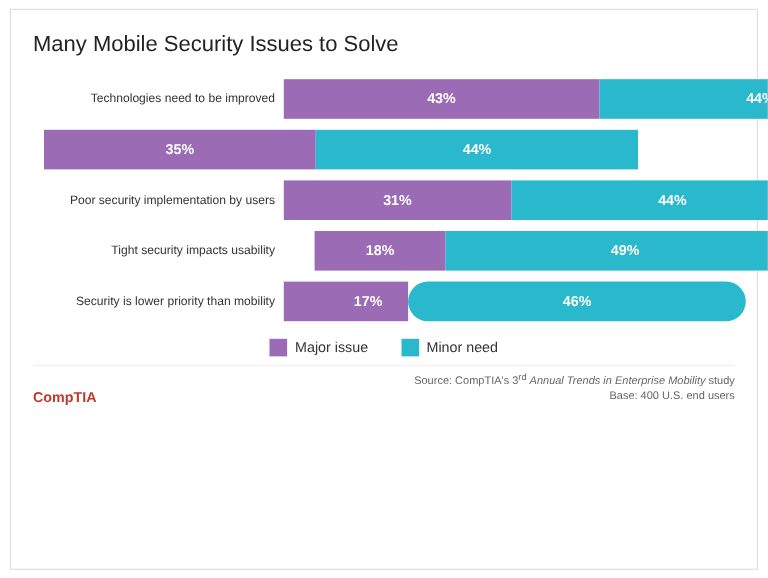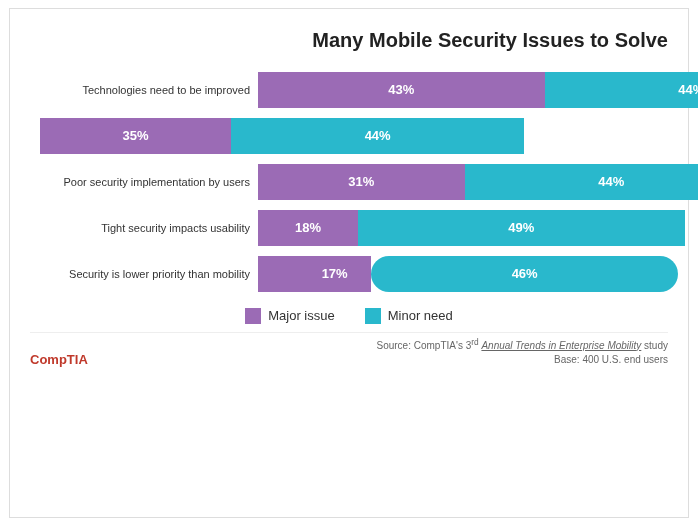--- a/index.html
+++ b/index.html
@@ -14,23 +14,23 @@
     }
     .chart-container {
       width: 680px;
       height: 510px;
       background: #fff;
       border: 1px solid #ddd;
       padding: 20px 20px 15px 20px;
       position: relative;
     }
     .chart-title {
-      text-align: right;
+      text-align: left;
       font-size: 20px;
-      font-weight: bold;
+      font-weight: normal;
       color: #222;
       margin-bottom: 20px;
     }
     .chart-area {
       display: flex;
       flex-direction: column;
       gap: 10px;
       margin-left: 10px;
     }
     .bar-row {
@@ -97,55 +97,54 @@
       color: #c0392b;
     }
     .source-text {
       font-size: 10px;
       color: #666;
       text-align: right;
       line-height: 1.4;
     }
     .source-text em {
       font-style: italic;
-      text-decoration: underline;
     }
   </style>
 </head>
 <body>
 
 <div class="chart-container">
   <div class="chart-title">Many Mobile Security Issues to Solve</div>
 
   <div class="chart-area" id="chart-area">
 
   <div class="bar-row">
         <div class="bar-label">Technologies need to be improved</div>
         <div class="bar-group">
           <div class="bar-segment bar-major" style="width: 286.667px;">43%</div>
           <div class="bar-segment bar-minor" style="width: 293.333px;">44%</div>
         </div>
       </div>
       <div class="bar-row">
         <div class="bar-group">
-          <div class="bar-segment bar-major" style="width: 191px;">35%</div>
+          <div class="bar-segment bar-major" style="width: 247px;">35%</div>
           <div class="bar-segment bar-minor" style="width: 293.333px;">44%</div>
         </div>
       </div>
       <div class="bar-row">
         <div class="bar-label">Poor security implementation by users</div>
         <div class="bar-group">
           <div class="bar-segment bar-major" style="width: 206.667px;">31%</div>
           <div class="bar-segment bar-minor" style="width: 293.333px;">44%</div>
         </div>
       </div>
       <div class="bar-row">
         <div class="bar-label">Tight security impacts usability</div>
         <div class="bar-group">
-          <div class="bar-segment bar-major" style="width: 100px;">18%</div>
+          <div class="bar-segment bar-major" style="width: 119px; margin-left: 28px;">18%</div>
           <div class="bar-segment bar-minor" style="width: 326.667px;">49%</div>
         </div>
       </div>
       <div class="bar-row">
         <div class="bar-label">Security is lower priority than mobility</div>
         <div class="bar-group">
           <div class="bar-segment bar-major" style="width: 113.333px; padding-left: 40px;">17%</div>
           <div class="bar-segment bar-minor" style="width: 306.667px; border-radius: 18px;">46%</div>
         </div>
       </div>

